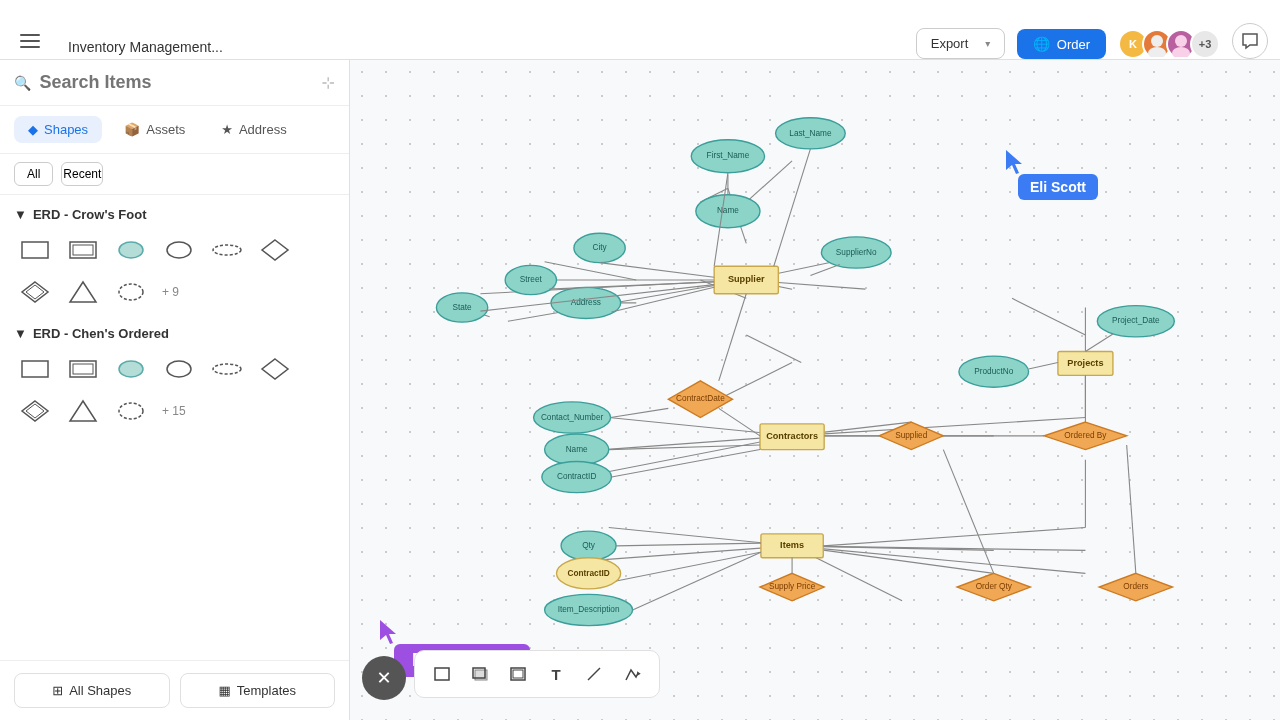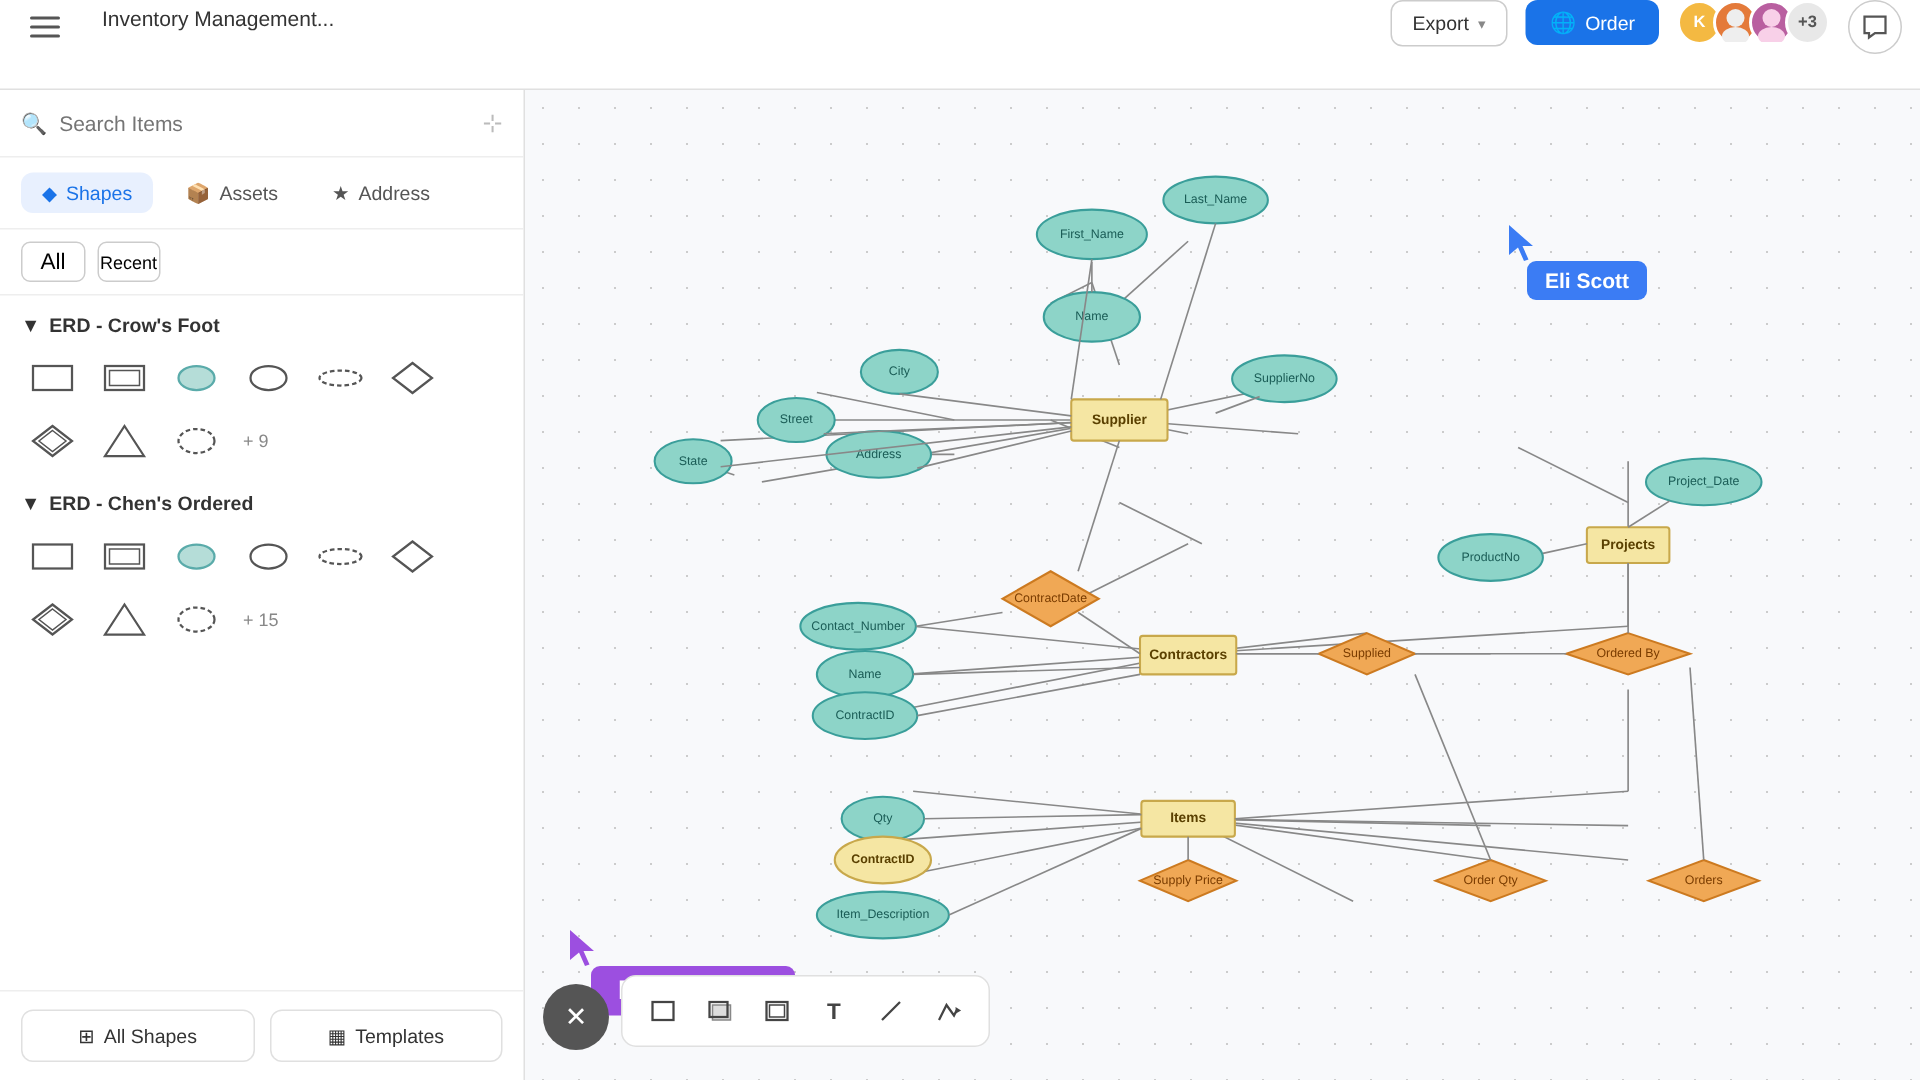--- a/index.html
+++ b/index.html
@@ -4,39 +4,39 @@
   <style>
     * { box-sizing: border-box; margin: 0; padding: 0; }
     body { font-family: -apple-system, BlinkMacSystemFont, 'Segoe UI', sans-serif; background: #f5f5f5; width: 1280px; height: 720px; overflow: hidden; display: flex; flex-direction: column; }
 
     
     .topbar {
       height: 60px;
       background: #fff;
       border-bottom: 1px solid #e0e0e0;
       display: flex;
-      align-items: flex-start;
+      align-items: flex-end;
       padding: 0 12px;
       gap: 12px;
       z-index: 10;
       flex-shrink: 0;
     }
     .menu-btn {
       width: 36px; height: 36px;
       background: none; border: none; cursor: pointer;
       display: flex; flex-direction: column; justify-content: center; align-items: center; gap: 4px;
     }
     .menu-btn span { display: block; width: 20px; height: 2px; background: #555; border-radius: 2px; }
     .doc-title {
       font-size: 14px; color: #333; font-weight: 500;
       padding: 4px 8px; border-radius: 4px;
     }
     .spacer { flex: 1; }
     .export-btn {
-      display: flex; align-items: center; gap: 6px;
+      display: flex; align-items: center; gap: 17px;
       padding: 7px 14px; border: 1.5px solid #ccc; border-radius: 8px;
       background: #fff; cursor: pointer; font-size: 13px; color: #333; font-weight: 500;
     }
     .export-btn .chevron { font-size: 10px; color: #888; }
     .share-btn {
       display: flex; align-items: center; gap: 6px;
       padding: 7px 16px; border-radius: 8px;
       background: #1a73e8; cursor: pointer; font-size: 13px; color: #fff; font-weight: 500;
       border: none;
     }
@@ -73,21 +73,21 @@
       flex-shrink: 0;
     }
     .search-bar {
       padding: 12px 14px;
       border-bottom: 1px solid #eee;
       display: flex;
       align-items: center;
       gap: 8px;
     }
     .search-bar input {
-      border: none; outline: none; font-size: 14px; color: #3b82f6; flex: 1; background: transparent;
+      border: none; outline: none; font-size: 18px; color: #3b82f6; flex: 1; background: transparent; font-weight: bold;
     }
     .search-icon { color: #888; font-size: 14px; }
     .pin-icon { color: #bbb; font-size: 16px; cursor: pointer; }
 
     .tab-bar {
       display: flex; padding: 10px 14px; gap: 8px; border-bottom: 1px solid #eee;
     }
     .tab-btn {
       display: flex; align-items: center; gap: 6px;
       padding: 6px 14px; border-radius: 8px; border: none; cursor: pointer;
@@ -244,21 +244,21 @@
         <span>📦</span>
         <span>Assets</span>
       </button>
       <button class="tab-btn">
         <span>★</span>
         <span>Address</span>
       </button>
     </div>
 
     <div style="display:flex;padding:8px 14px;gap:8px;border-bottom:1px solid #eee;">
-      <button style="padding:4px 12px;border-radius:6px;border:1.5px solid #ccc;background:#fff;font-size:15px;cursor:pointer;">All</button>
+      <button style="padding:4px 12px;border-radius:6px;border:1.5px solid #ccc;background:#fff;font-size:12px;cursor:pointer;">All</button>
       <button style="padding:4px 1px;border-radius:6px;border:1.5px solid #ccc;background:#fff;font-size:12px;cursor:pointer;">Recent</button>
     </div>
 
     <div class="shapes-content">
 
       <div class="shape-section">
         <div class="section-header">
           <span>▼</span>
           <span>ERD - Crow's Foot</span>
         </div>

